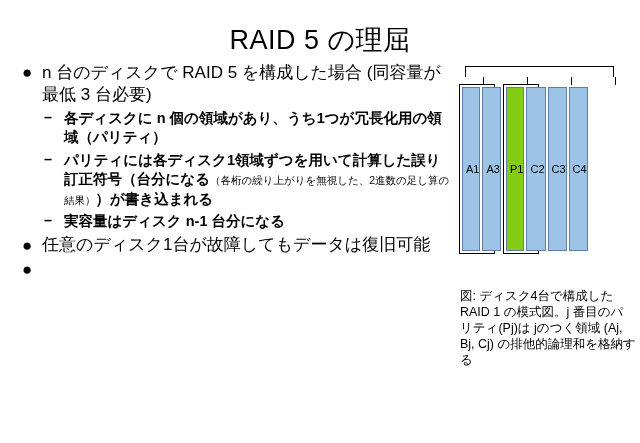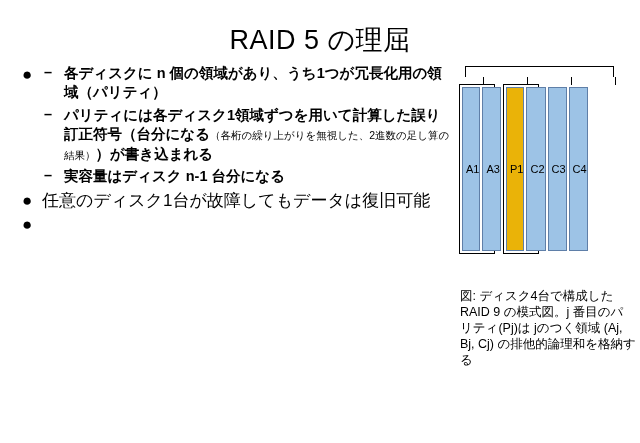--- a/index.html
+++ b/index.html
@@ -128,21 +128,21 @@
   .cell {
     flex: 1 1 0;
     border: 1px solid #5f7fa8;
     box-sizing: border-box;
     font-size: 11px;
     display: flex;
     align-items: center;
     padding-left: 3px;
   }
   .cell.data { background: #9dc3e6; }
-  .cell.par  { background: #eab308; }
+  .cell.par  { background: #84cc16; }
 
   .caption {
     position: absolute;
     left: 460px;
     top: 288px;
     width: 176px;
     font-size: 12.5px;
     line-height: 1.28;
   }
 </style>
@@ -151,20 +151,21 @@
 
 <div class="slide">
 
   <div class="title">RAID 5 の理屈</div>
 
   <div class="body">
     <ul class="lvl1">
 
       <li class="l1">
         <span class="bullet">●</span>
+        <span>n 台のディスクで RAID 5 を構成した場合 (同容量が最低 3 台必要)</span>
 
         <ul class="lvl2">
           <li class="l2">
             <span class="dash">–</span>
             <span>各ディスクに n 個の領域があり、うち1つが冗長化用の領域（パリティ）</span>
           </li>
           <li class="l2">
             <span class="dash">–</span>
             <span>パリティには各ディスク1領域ずつを用いて計算した誤り訂正符号（台分になる</span><span class="small">（各桁の繰り上がりを無視した、2進数の足し算の結果）</span><span>）が書き込まれる</span>
           </li>
@@ -202,15 +203,15 @@
       </div>
       <div class="col">
         <div class="cell par">P1</div>
         <div class="cell data">C2</div>
         <div class="cell data">C3</div>
         <div class="cell data">C4</div>
       </div>
     </div>
   </div>
 
-  <div class="caption">図: ディスク4台で構成した RAID 9 の模式図。j 番目のパリティ(Pj)は jのつく領域 (Aj, Bj, Cj) の排他的論理和を格納する</div>
+  <div class="caption">図: ディスク4台で構成した RAID 1 の模式図。j 番目のパリティ(Pj)は jのつく領域 (Aj, Bj, Cj) の排他的論理和を格納する</div>
 
 </div>
 
 </body></html>

